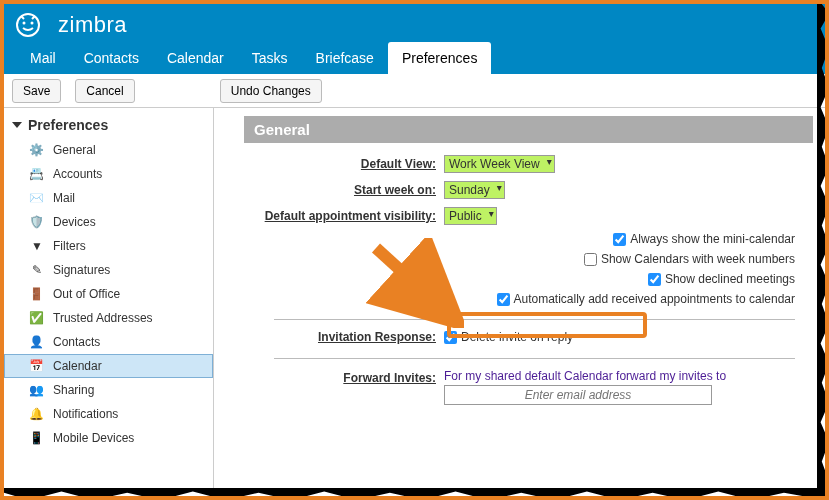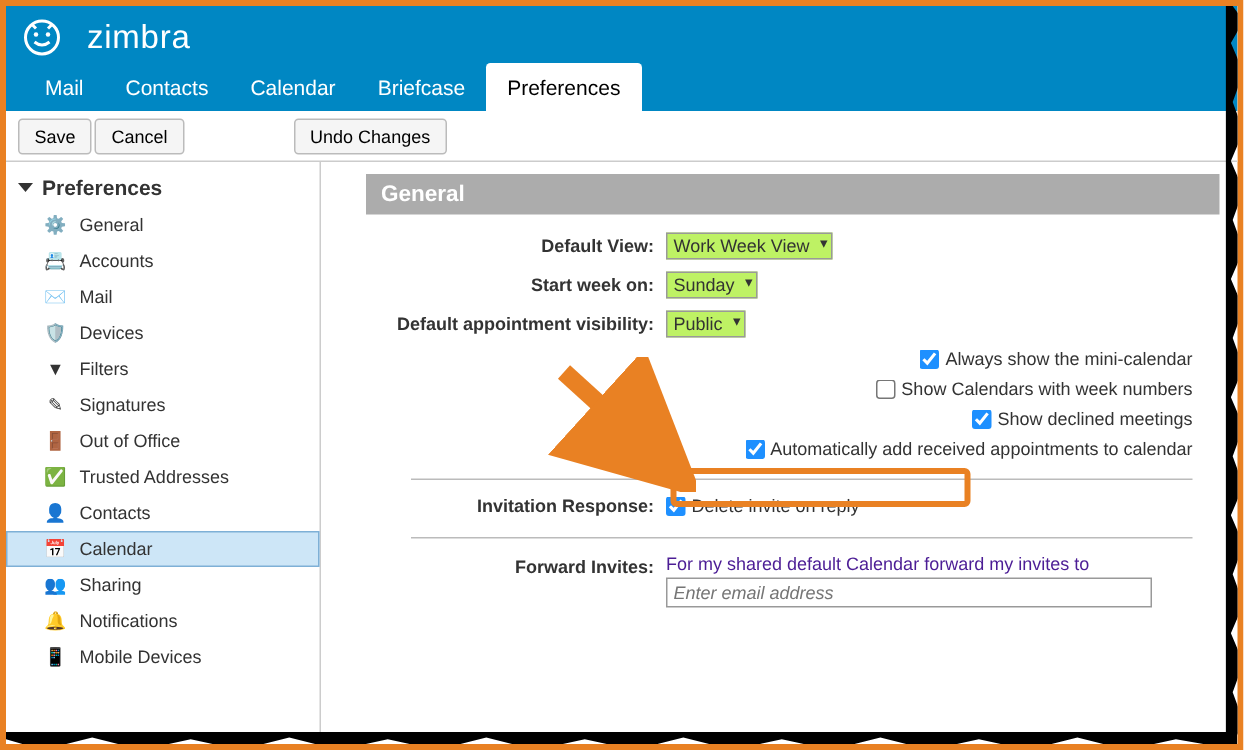--- a/index.html
+++ b/index.html
@@ -5,44 +5,44 @@
 * { box-sizing: border-box; margin: 0; padding: 0; }
 body { font-family: Arial, Helvetica, sans-serif; font-size: 12px; color: #333; background: #fff; }
 .frame { width: 829px; height: 500px; border: 4px solid #e98123; position: relative; overflow: hidden; }
 .header { background: #0087c3; color: #fff; height: 70px; }
 .logo-row { display: flex; align-items: center; padding: 6px 10px 0; height: 36px; }
 .logo { display: flex; align-items: center; gap: 16px; }
 .logo-text { font-size: 22px; font-weight: 300; letter-spacing: 0.5px; }
 .tabs { display: flex; align-items: flex-end; padding-left: 12px; height: 34px; }
 .tab { padding: 8px 14px 8px; font-size: 14px; color: #fff; cursor: pointer; }
 .tab.active { background: #fff; color: #000; border-radius: 3px 3px 0 0; }
-.toolbar { display: flex; align-items: center; padding: 5px 8px; gap: 2px; border-bottom: 1px solid #ccc; height: 34px; background: #fff; }
+.toolbar { display: flex; align-items: center; padding: 5px 8px; gap: 14px; border-bottom: 1px solid #ccc; height: 34px; background: #fff; }
 .btn { background: #f5f5f5; border: 1px solid #bbb; border-radius: 3px; padding: 4px 10px; font-size: 12px; cursor: pointer; }
 .undo-btn { margin-left: 71px; }
 .body-area { display: flex; height: calc(100% - 104px); }
 .sidebar { width: 210px; border-right: 1px solid #ccc; padding: 6px 0; }
 .side-title-row { display: flex; align-items: center; padding: 3px 8px; cursor: pointer; }
 .side-title { font-weight: bold; font-size: 14px; }
 .triangle { display: inline-block; width: 0; height: 0; border-left: 5px solid transparent; border-right: 5px solid transparent; border-top: 6px solid #333; margin-right: 6px; }
 .side-list { padding-top: 2px; }
 .side-item { display: flex; align-items: center; gap: 8px; padding: 3px 6px 3px 24px; cursor: pointer; border: 1px solid transparent; }
 .side-item.selected { background: #cde6f7; border: 1px solid #7eb0d6; }
 .side-icon { width: 16px; height: 16px; flex-shrink: 0; display: flex; align-items: center; justify-content: center; }
 .content { flex: 1; padding: 0; overflow: hidden; position: relative; }
 .section-bar { background: #acacac; color: #fff; font-weight: bold; font-size: 15px; padding: 5px 10px; margin: 8px 12px 0 30px; }
 .form-area { padding: 8px 30px 0 30px; }
 .form-row { display: flex; align-items: center; padding: 4px 0; }
-.form-label { width: 200px; text-align: right; font-weight: bold; font-size: 12px; padding-right: 8px; }
+.form-label { width: 200px; text-align: right; font-weight: bold; font-size: 12px; padding-right: 8px; text-decoration: underline; }
 .select { border: 1px solid #999; background: #bef264; padding: 1px 14px 1px 4px; font-size: 12px; position: relative; cursor: pointer; }
 .select::after { content: '▾'; position: absolute; right: 2px; top: 0; font-size: 10px; }
 .check-row { display: flex; align-items: center; padding: 3px 0 3px 208px; gap: 4px; justify-content: flex-end; }
 .check-row input[type=checkbox] { width: 13px; height: 13px; accent-color: #1e90ff; }
 .hr { border: 0; border-top: 1px solid #bbb; margin: 10px 0 6px 30px; }
 .fwd-text { font-size: 12px; color: #4c1d95; }
-.fwd-input { width: 324px; border: 1px solid #999; padding: 2px 4px; font-style: italic; color: #999; font-size: 12px; margin-top: 2px; }
+.fwd-input { width: 268px; border: 1px solid #999; padding: 2px 4px; font-style: italic; color: #999; font-size: 12px; margin-top: 2px; text-align: center; }
 .highlight-box { position: absolute; border: 4px solid #e98123; border-radius: 4px; pointer-events: none; }
 .arrow { position: absolute; pointer-events: none; }
 .ragged { position: absolute; right: -4px; top: 0; bottom: 0; width: 12px; background: #000; clip-path: polygon(40% 0%, 100% 2%, 30% 5%, 100% 9%, 40% 13%, 100% 17%, 30% 21%, 100% 25%, 40% 29%, 100% 33%, 30% 37%, 100% 41%, 40% 45%, 100% 49%, 30% 53%, 100% 57%, 40% 61%, 100% 65%, 30% 69%, 100% 73%, 40% 77%, 100% 81%, 30% 85%, 100% 89%, 40% 93%, 100% 97%, 40% 100%, 0% 100%, 0% 0%); }
 .ragged-b { position: absolute; left: 0; right: 0; bottom: -4px; height: 12px; background: #000; clip-path: polygon(0% 40%, 3% 100%, 7% 30%, 11% 100%, 15% 40%, 19% 100%, 23% 30%, 27% 100%, 31% 40%, 35% 100%, 39% 30%, 43% 100%, 47% 40%, 51% 100%, 55% 30%, 59% 100%, 63% 40%, 67% 100%, 71% 30%, 75% 100%, 79% 40%, 83% 100%, 87% 30%, 91% 100%, 95% 40%, 100% 100%, 100% 0%, 0% 0%); }
 </style>
 </head>
 <body>
 
 <div class="frame">
   <div class="header">
@@ -56,20 +56,21 @@
             <line x1="7" y1="5" x2="10" y2="8" stroke="#fff" stroke-width="2"></line>
             <line x1="21" y1="5" x2="18" y2="8" stroke="#fff" stroke-width="2"></line>
           </svg>
         <span class="logo-text">zimbra</span>
       </div>
     </div>
     <div class="tabs">
       <div class="tab">Mail</div>
       <div class="tab">Contacts</div>
       <div class="tab">Calendar</div>
+      <div class="tab">Tasks</div>
       <div class="tab">Briefcase</div>
       <div class="tab active">Preferences</div>
     </div>
   </div>
 
   <div class="toolbar">
     <button class="btn">Save</button>
     <button class="btn">Cancel</button>
     <button class="btn undo-btn">Undo Changes</button>
   </div>

